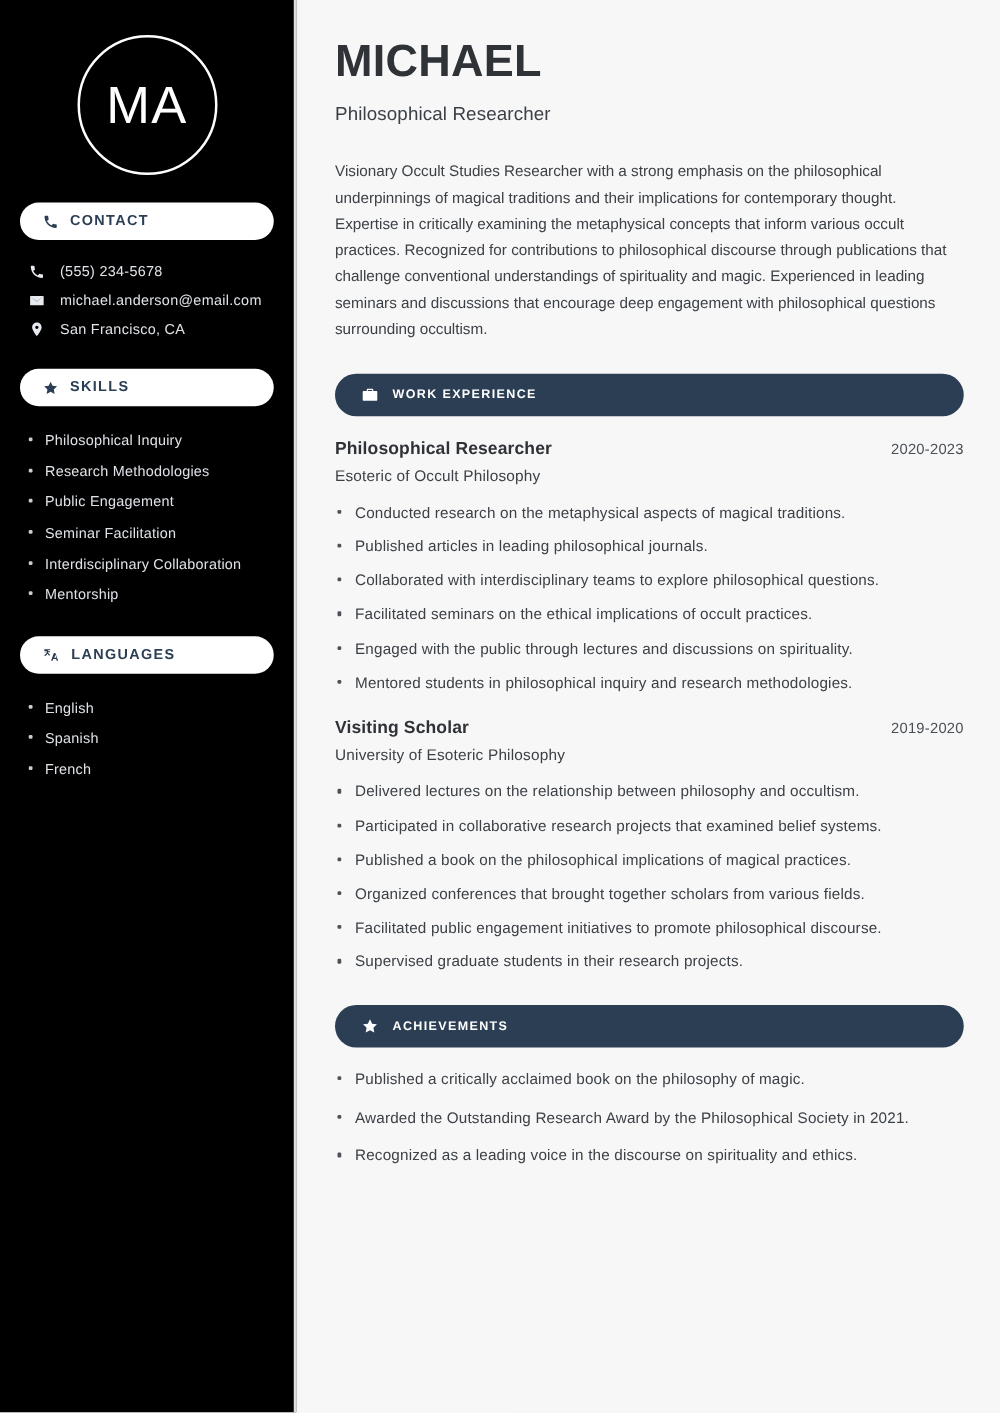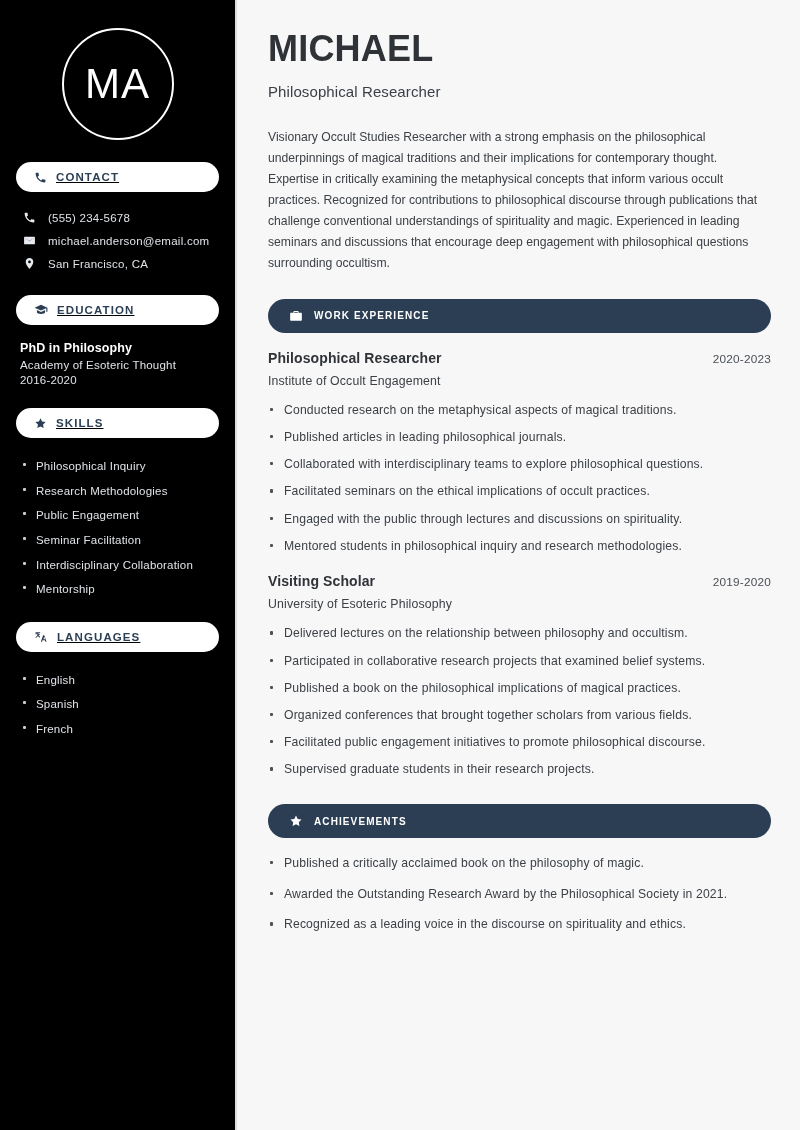--- a/index.html
+++ b/index.html
@@ -45,21 +45,20 @@
 
   .pill {
     background:#ffffff;
     border-radius:999px;
     height:30px;
     display:flex;
     align-items:center;
     gap:9px;
     padding:0 18px;
     margin-bottom:14px;
-    text-decoration:underline;
   }
   .pill .pill-label {
     color:#2b3e54;
     font-size:11.5px;
     font-weight:bold;
     letter-spacing:1.1px;
   }
   .pill .ic { display:flex; align-items:center; }
   .pill .ic svg { display:block; }
 
@@ -245,33 +244,20 @@
       <div class="contact-row">
         <span class="ic">
           <svg width="13" height="13" viewBox="0 0 24 24" fill="#e6eaef">
               <path d="M12 2C8.1 2 5 5.1 5 9c0 5.2 7 13 7 13s7-7.8 7-13c0-3.9-3.1-7-7-7zm0 9.5A2.5 2.5 0 1 1 12 6.5a2.5 2.5 0 0 1 0 5z"></path>
             </svg>
         </span>
         <span class="txt">San Francisco, CA</span>
       </div>
     </section>
 
-    <section class="sb-section">
-      <div class="pill">
-        <span class="ic">
-          <svg width="14" height="14" viewBox="0 0 24 24" fill="#2b3e54">
-              <path d="M12 3 1 8l11 5 9-4.1V15h2V8L12 3zM5 12.2V16c0 1.7 3.1 3 7 3s7-1.3 7-3v-3.8l-7 3.2-7-3.2z"></path>
-            </svg>
-        </span>
-        <span class="pill-label">EDUCATION</span>
-      </div>
-      <div class="sb-edu-degree">PhD in Philosophy</div>
-      <div class="sb-edu-school">Academy of Esoteric Thought</div>
-      <div class="sb-edu-years">2016-2020</div>
-    </section>
 
     <section class="sb-section">
       <div class="pill">
         <span class="ic">
           <svg width="13" height="13" viewBox="0 0 24 24" fill="#2b3e54">
               <path d="M12 2.5l2.9 6 6.6.9-4.8 4.6 1.2 6.5L12 17.4 6.1 20.5l1.2-6.5-4.8-4.6 6.6-.9z"></path>
             </svg>
         </span>
         <span class="pill-label">SKILLS</span>
       </div>
@@ -317,21 +303,21 @@
           </svg>
       </span>
       <span class="bar-label">WORK EXPERIENCE</span>
     </div>
 
     <div class="job">
       <div class="job-head">
         <span class="job-title">Philosophical Researcher</span>
         <span class="job-dates">2020-2023</span>
       </div>
-      <div class="job-org">Institute of Occult Engagement</div>
+      <div class="job-org">Esoteric of Occult Philosophy</div>
       <ul class="bullets">
         <li>Conducted research on the metaphysical aspects of magical traditions.</li>
         <li>Published articles in leading philosophical journals.</li>
         <li>Collaborated with interdisciplinary teams to explore philosophical questions.</li>
         <li>Facilitated seminars on the ethical implications of occult practices.</li>
         <li>Engaged with the public through lectures and discussions on spirituality.</li>
         <li>Mentored students in philosophical inquiry and research methodologies.</li>
       </ul>
     </div>
 

